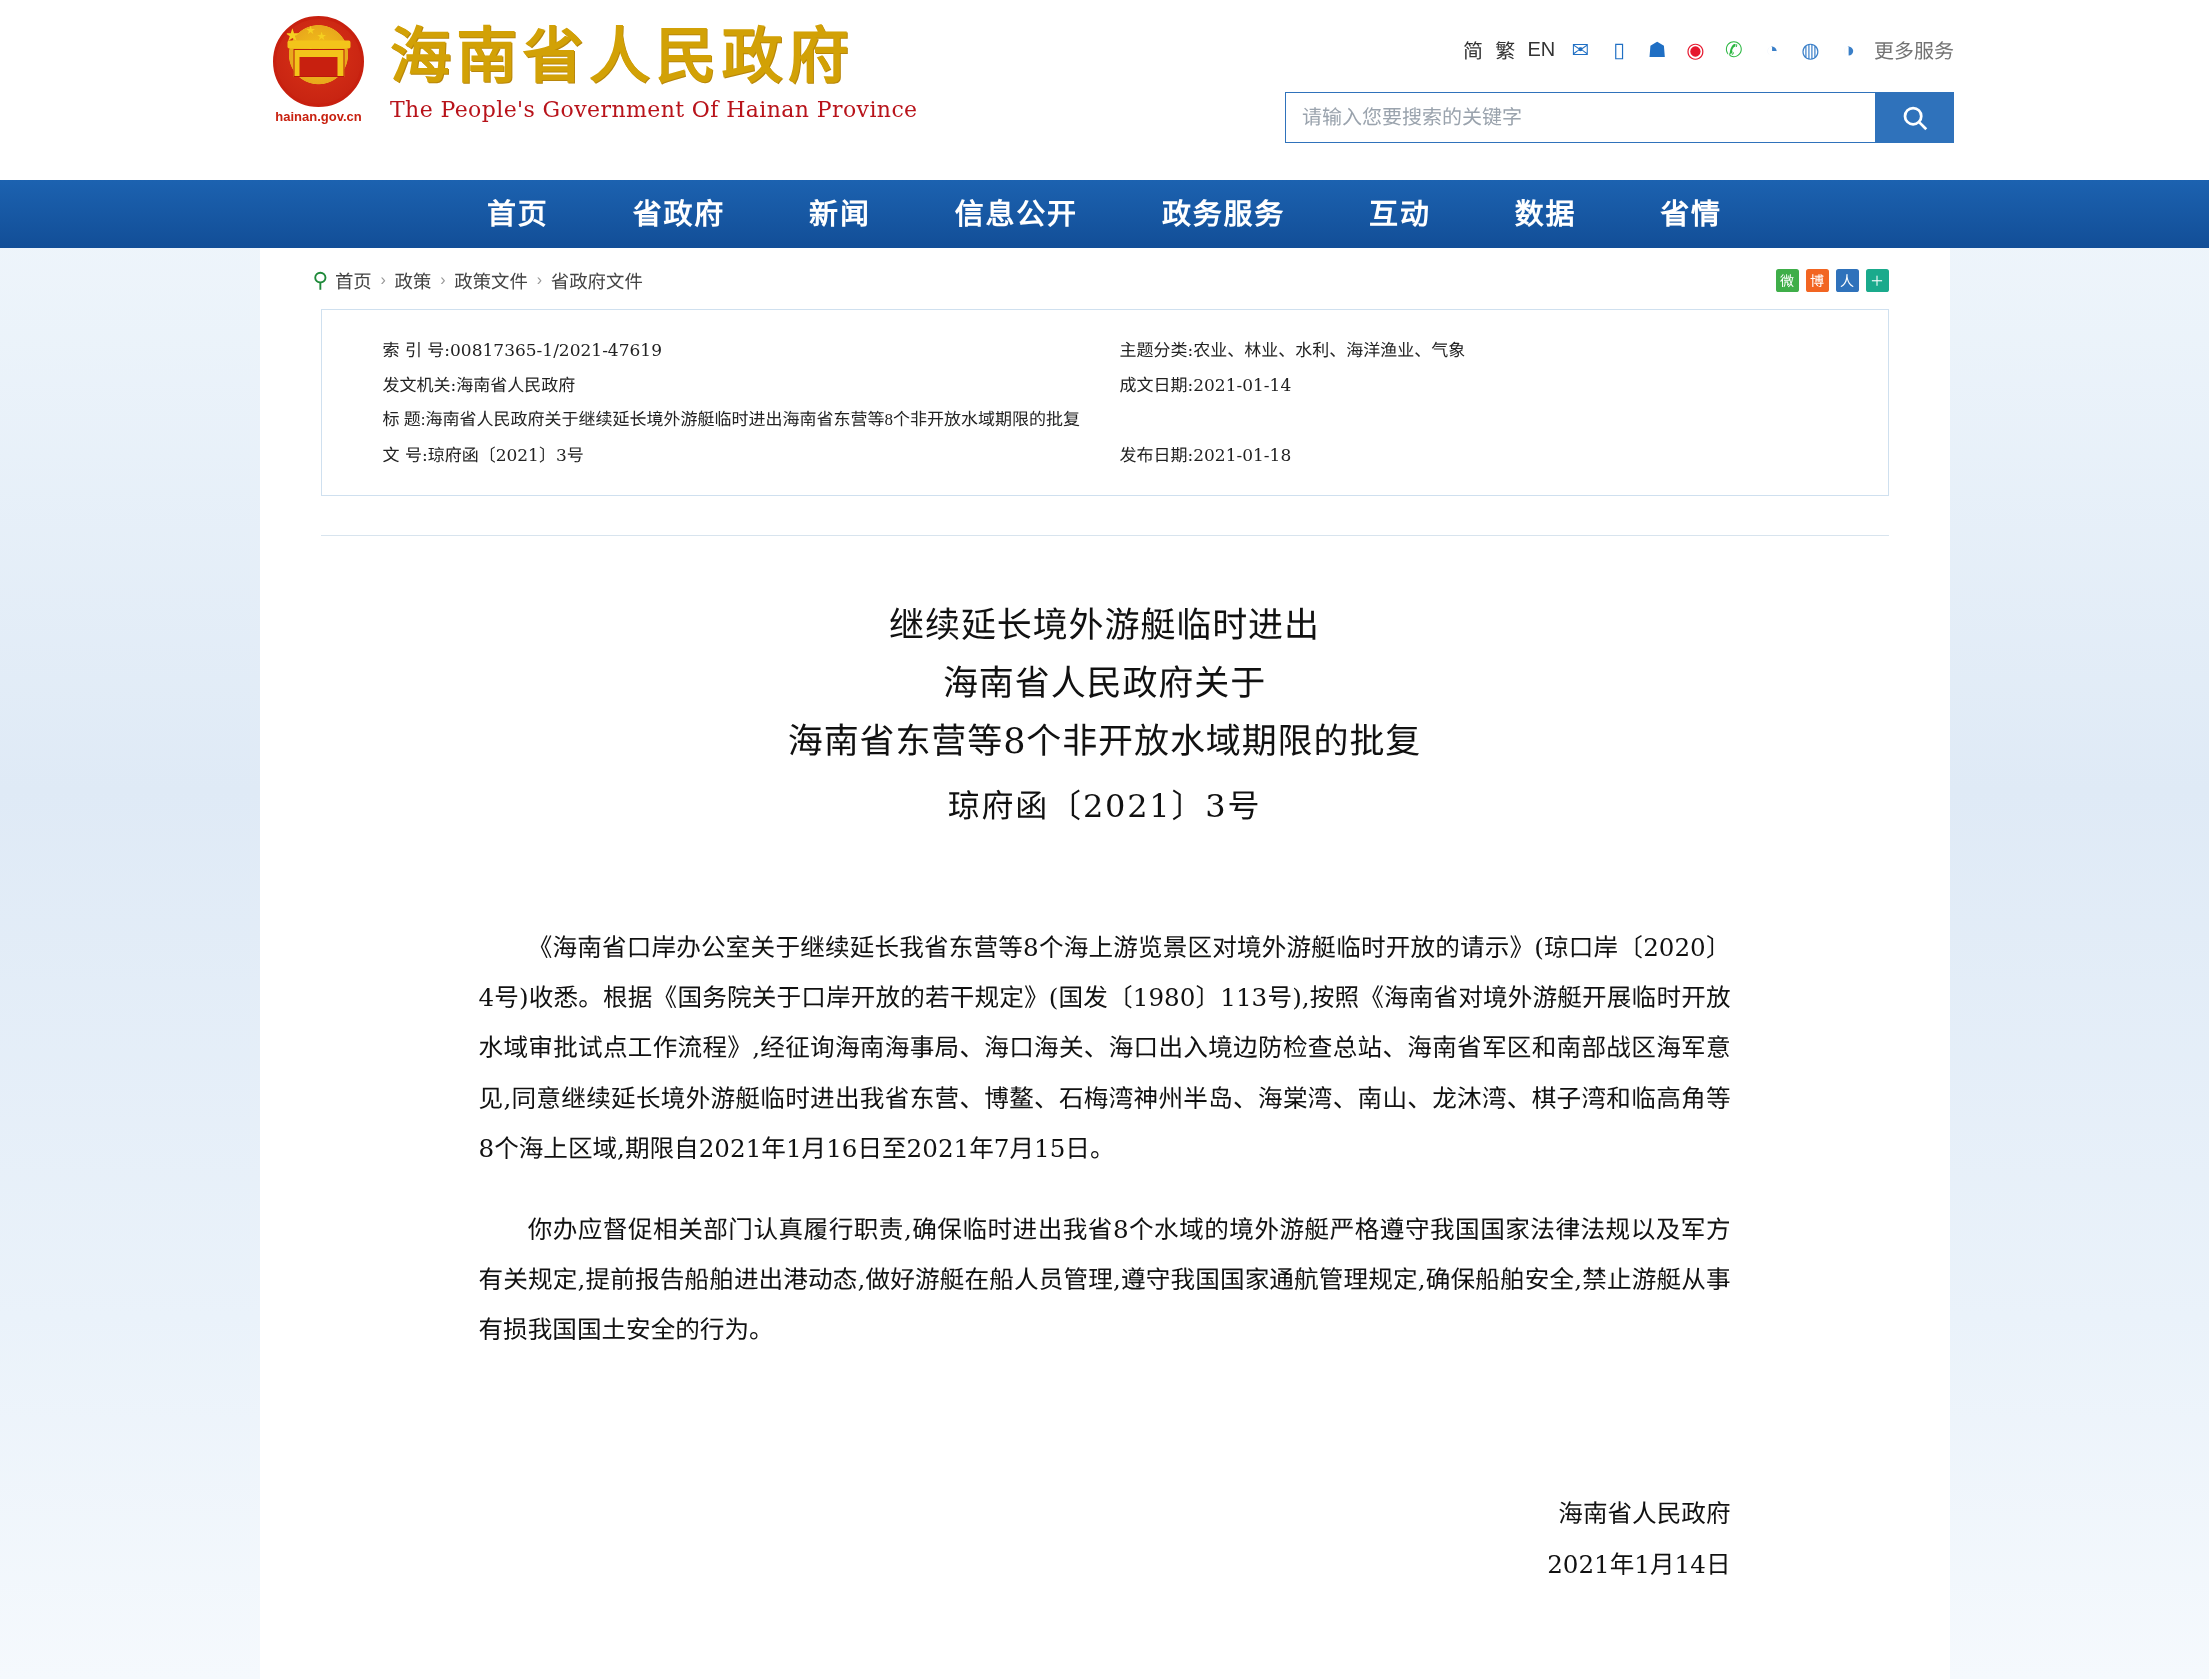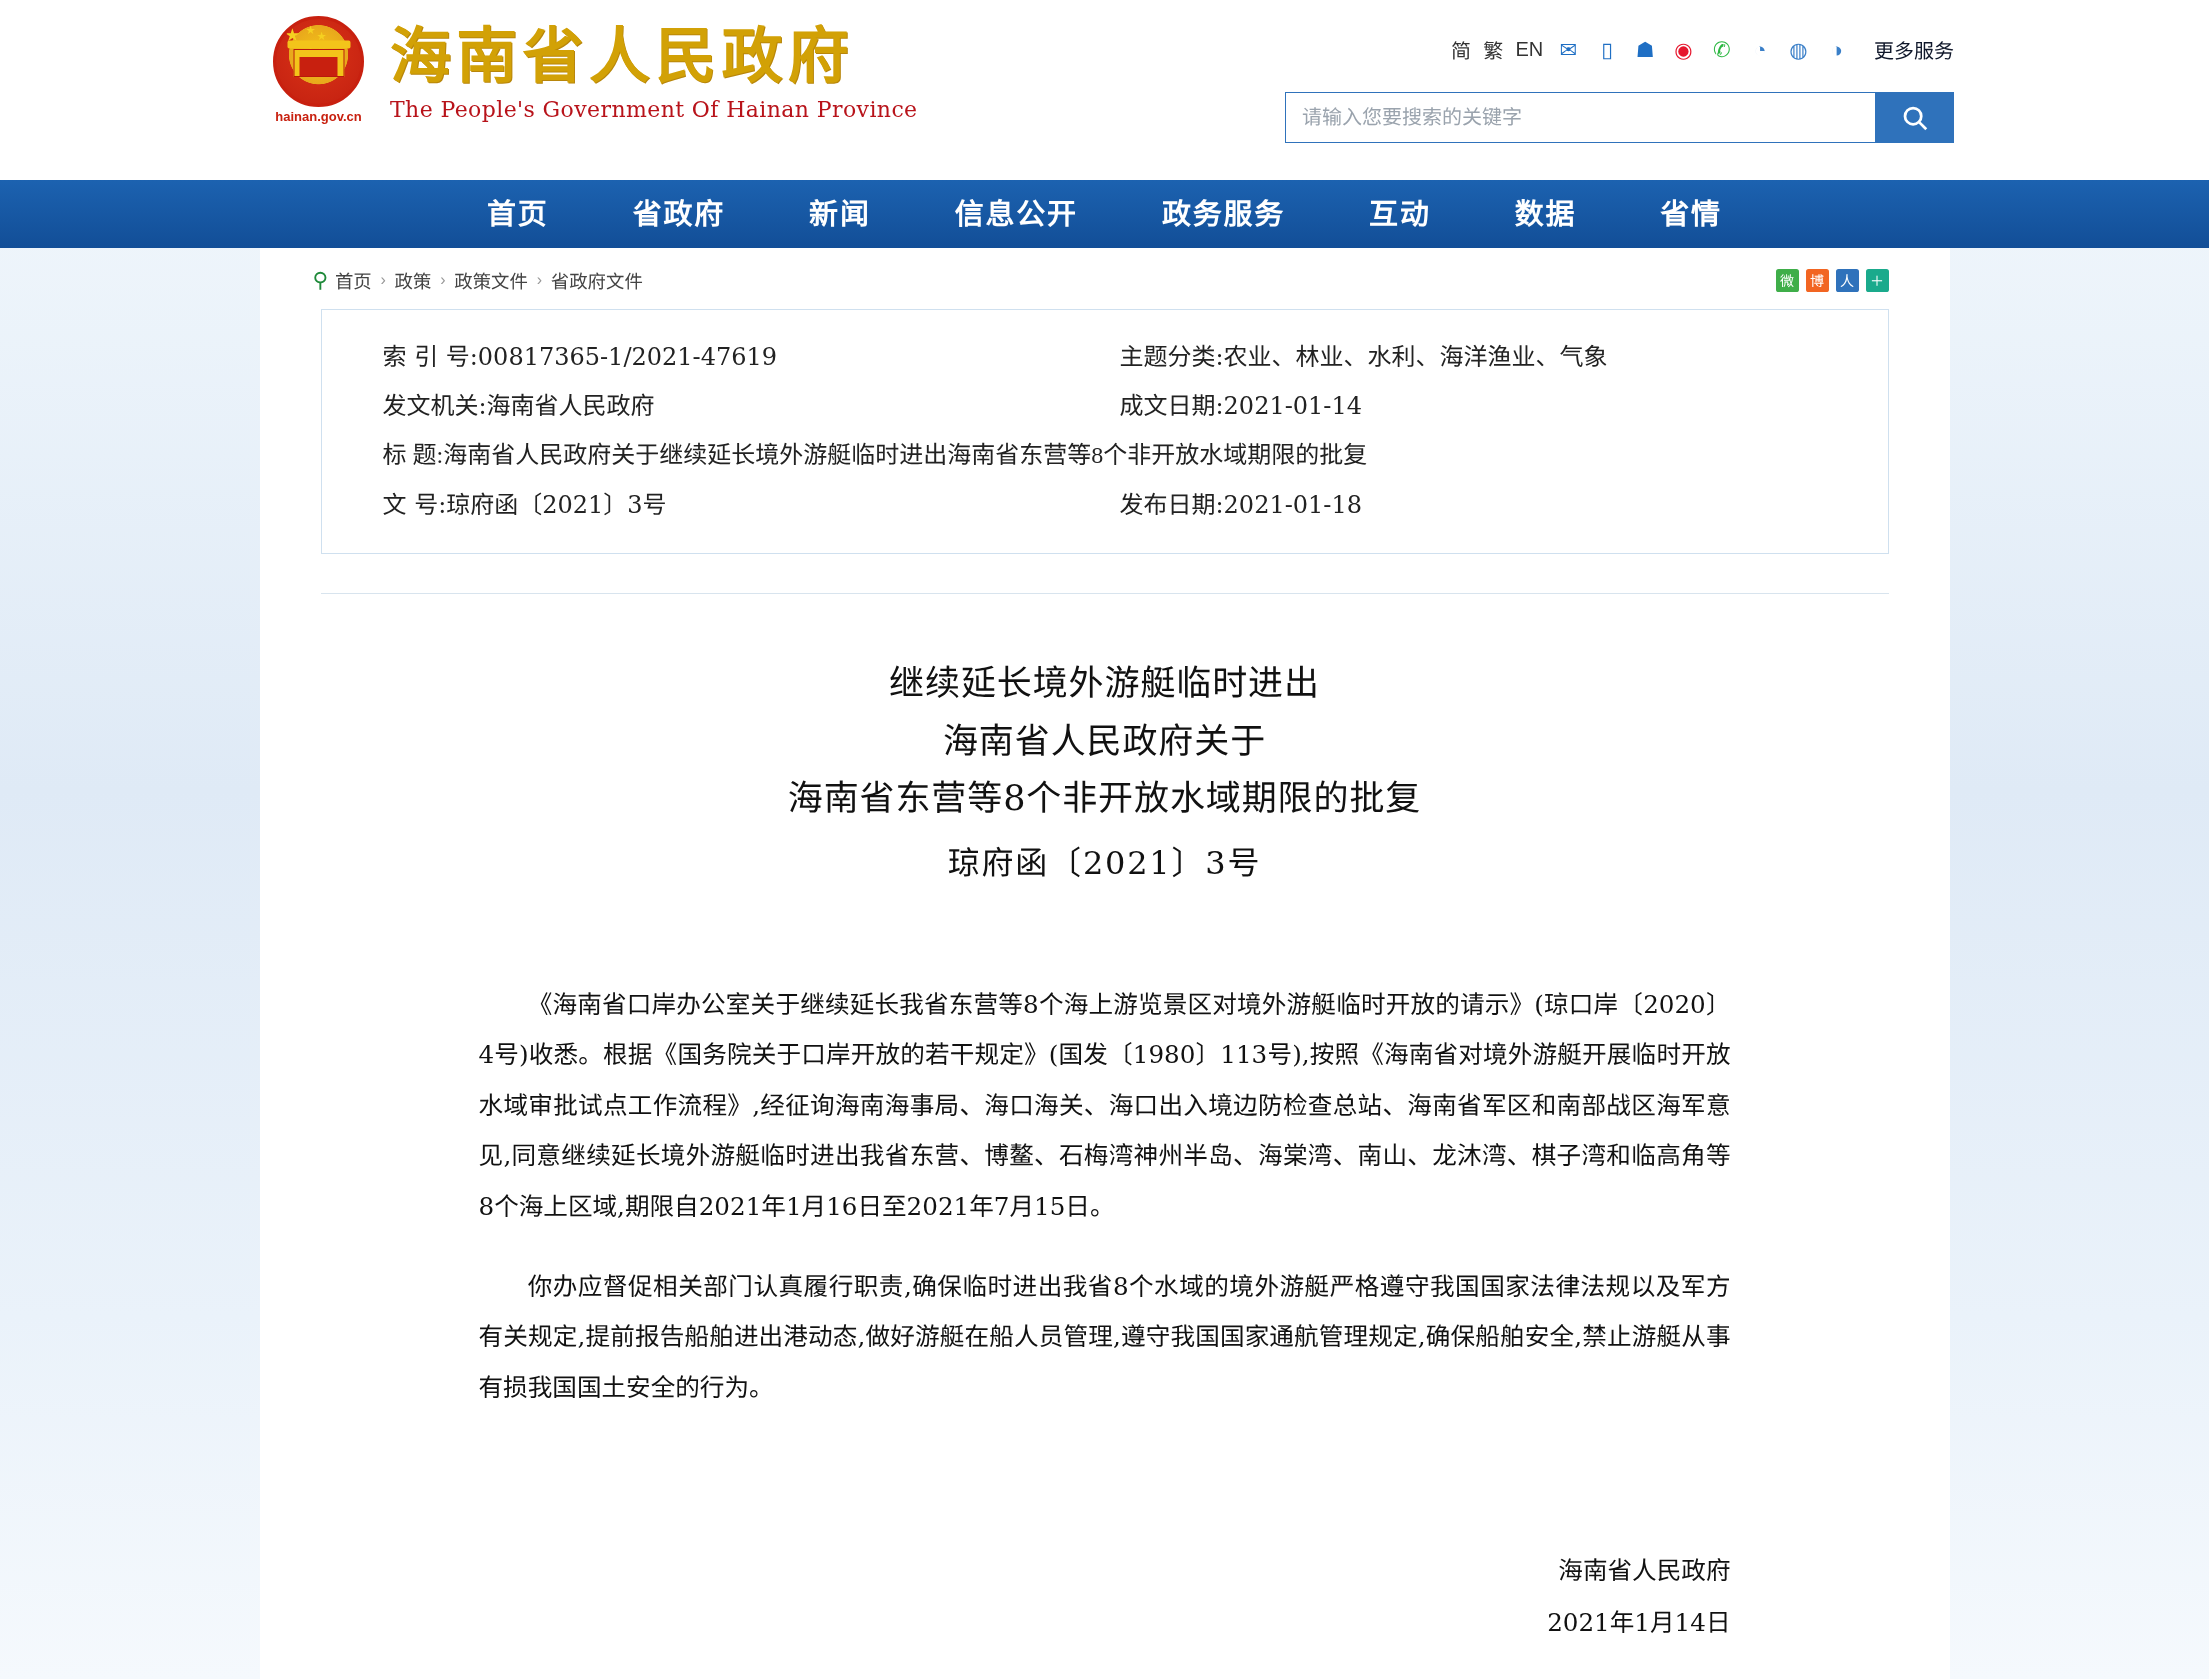--- a/index.html
+++ b/index.html
@@ -127,21 +127,21 @@
     font-size: 21px;
   }
   .icn-mail { color: #1f6fc4; }
   .icn-phone { color: #1f6fc4; }
   .icn-bot { color: #1f6fc4; }
   .icn-weibo { color: #e6162d; }
   .icn-wechat { color: #2bb741; }
   .icn-user { color: #3a7fc8; }
   .icn-acc { color: #3a7fc8; }
   .icn-eye { color: #3a7fc8; }
-  .more-serv { font-size: 20px; color: #0f172a; margin-left: 12px; }
+  .more-serv { font-size: 20px; color: #737373; margin-left: 0; }
   .search-row {
     position: absolute;
     right: 255px;
     top: 92px;
     display: flex;
     align-items: center;
     padding-left: 16px;
   }
   .search-input {
     width: 590px; height: 51px;
@@ -220,21 +220,21 @@
   .sh-teal { background: #1aaa8c; }
   
   .meta-box {
     margin: 7px 61px 0 61px;
     border: 0.9px solid #cfe0ef;
     background: #ffffff;
     padding: 23px 35px 23px 61px;
   }
   .meta-row {
     display: flex;
-    font-size: 24px;
+    font-size: 17px;
     color: #222;
     line-height: 2.05;
     font-family: "DejaVu Serif", "Liberation Serif", serif;
   }
   .meta-cell { display: flex; }
   .meta-cell.left { width: 737px; }
   .meta-label { color: #222; white-space: nowrap; }
   .meta-val { color: #222; }
   .meta-row.full .meta-cell.left { width: auto; font-family: Liberation Serif, serif; }
   .hr-line {

